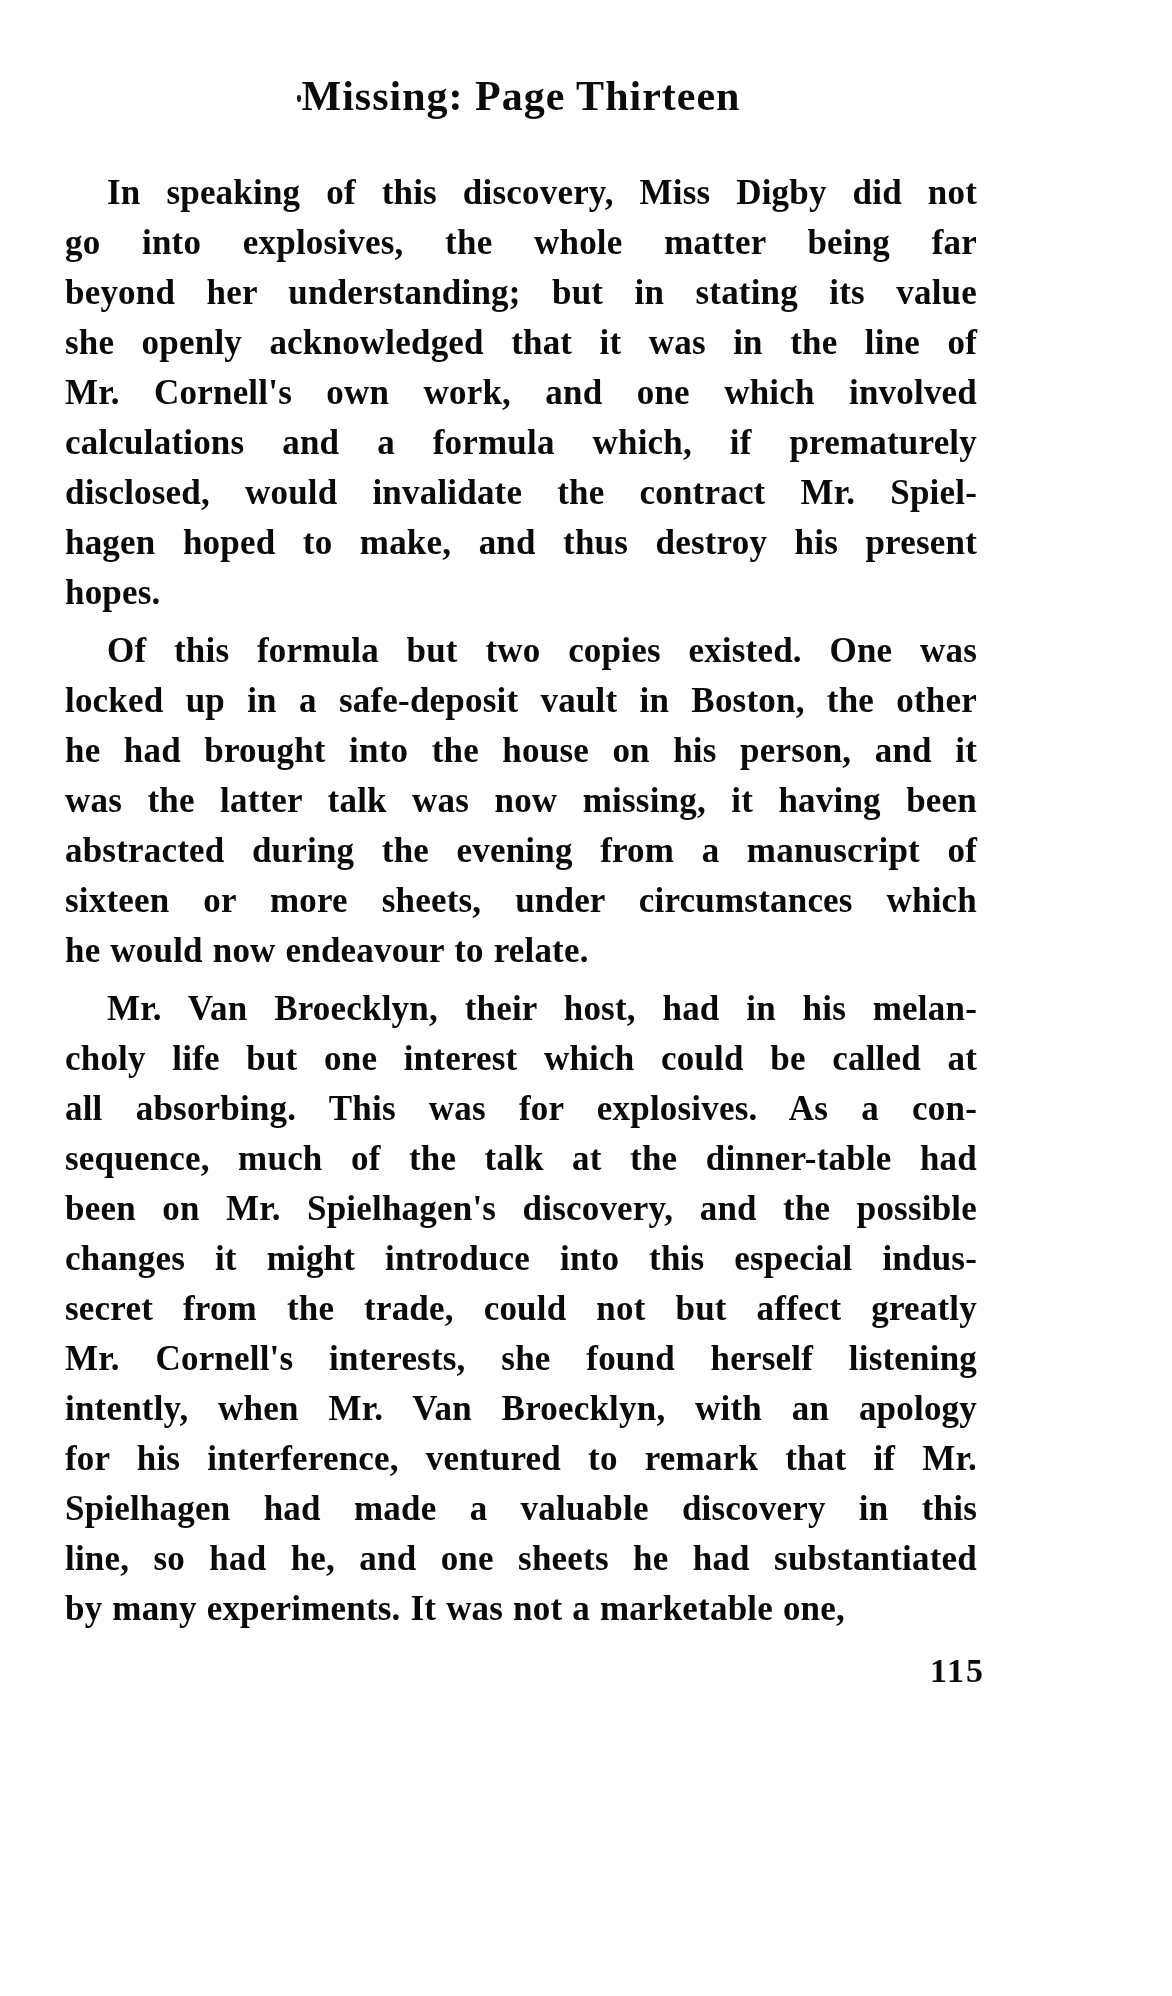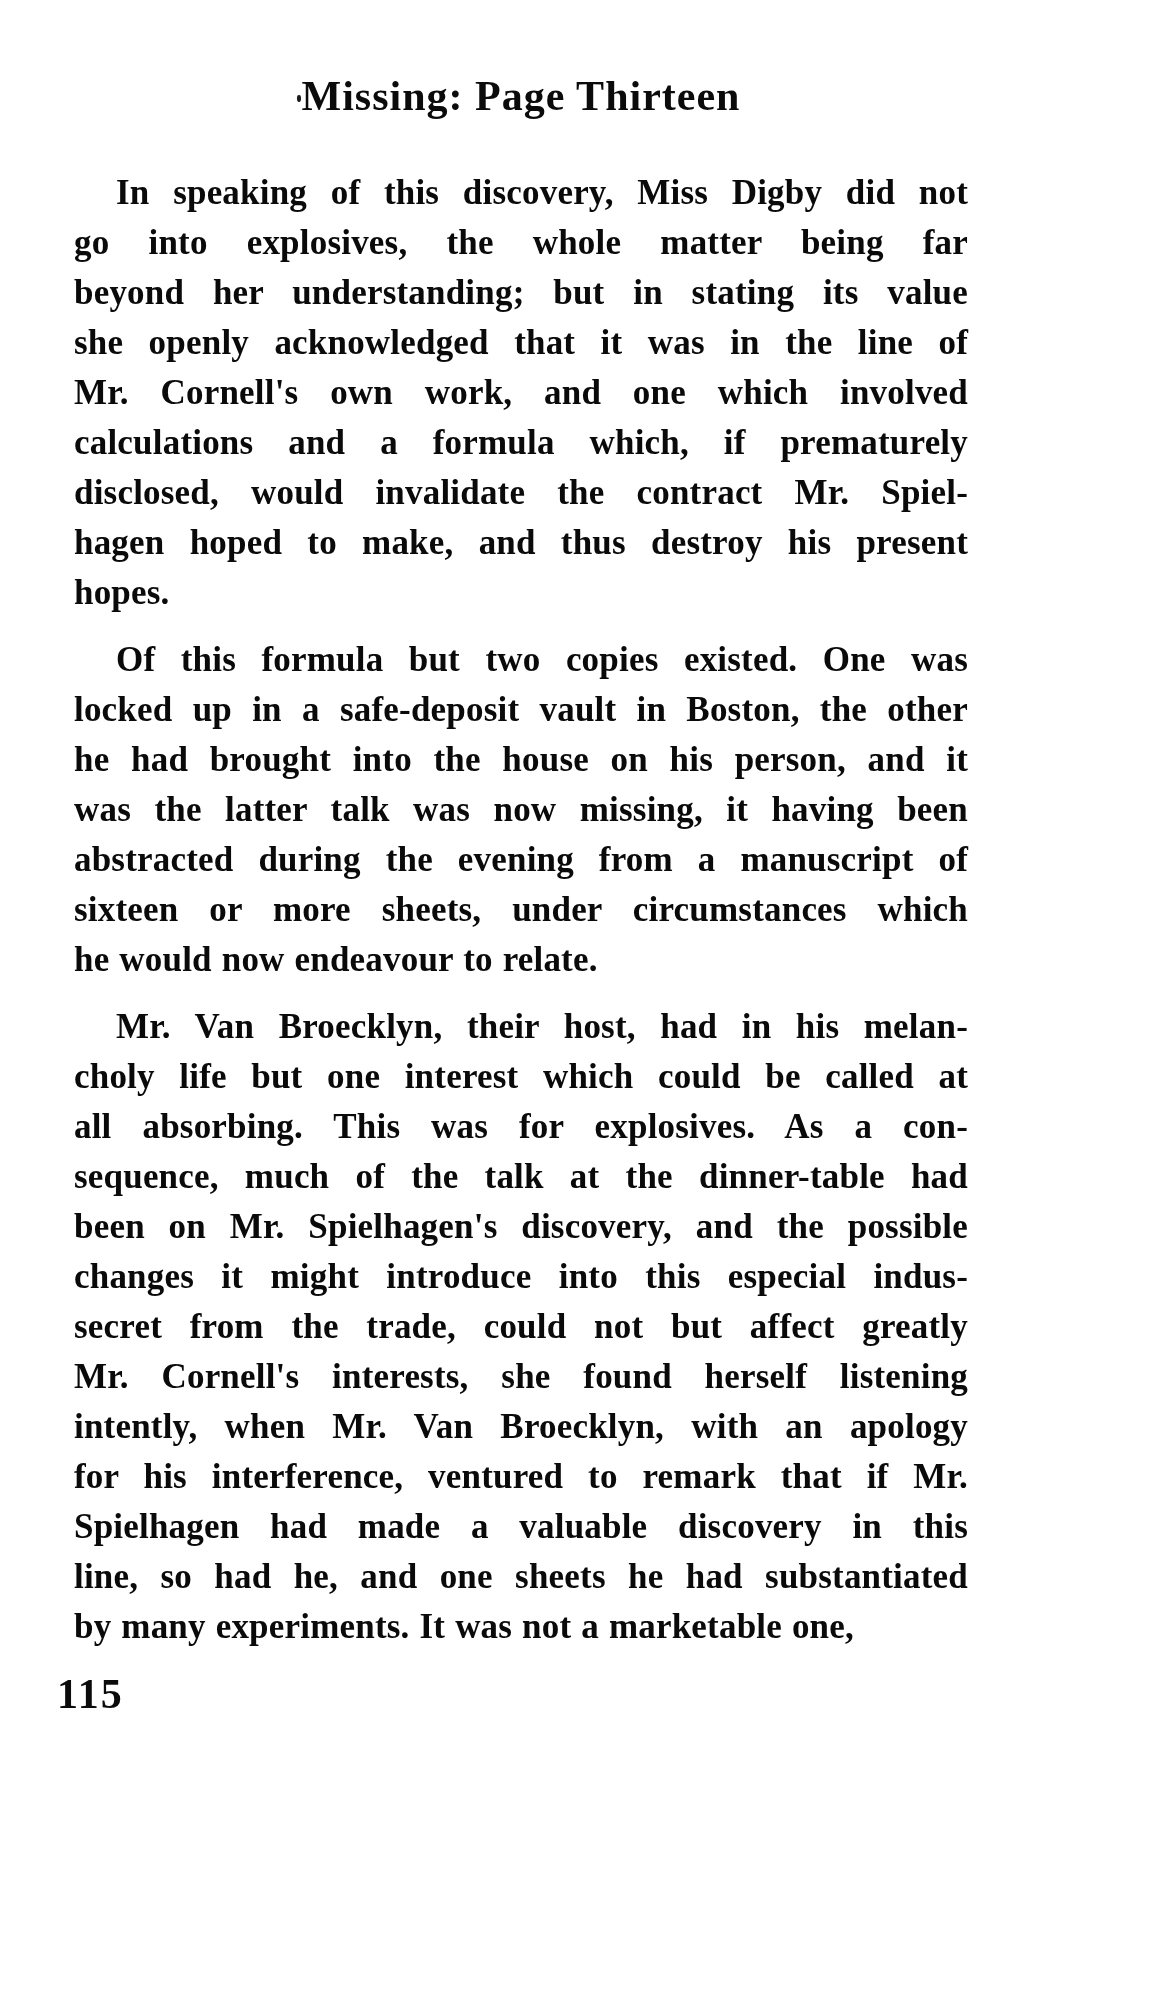--- a/index.html
+++ b/index.html
@@ -28,21 +28,21 @@
     font-weight: bold;
     line-height: 44px;
     letter-spacing: 1px;
     margin: 12px 0 50px 0;
     color: #0b0b0b;
   }
   .page-text {
     margin: 0;
   }
   .paragraph {
-    margin: 17px;
+    margin: 8px;
     padding: 0;
   }
   .line {
     font-size: 35px;
     font-weight: bold;
     line-height: 50px;
     height: 50px;
     white-space: normal;
     text-align: justify;
     text-align-last: justify;
@@ -51,22 +51,22 @@
     color: #0a0a0a;
   }
   .line.indent {
     text-indent: 42px;
   }
   .line.last {
     text-align-last: left;
   }
   .page-number {
     margin-top: 18px;
-    text-align: left;
-    font-size: 42px;
+    text-align: right;
+    font-size: 34px;
     font-weight: bold;
     letter-spacing: 2px;
     color: #0b0b0b;
   }
   .speck {
     position: absolute;
     left: 297px;
     top: 95px;
     width: 4px;
     height: 7px;

